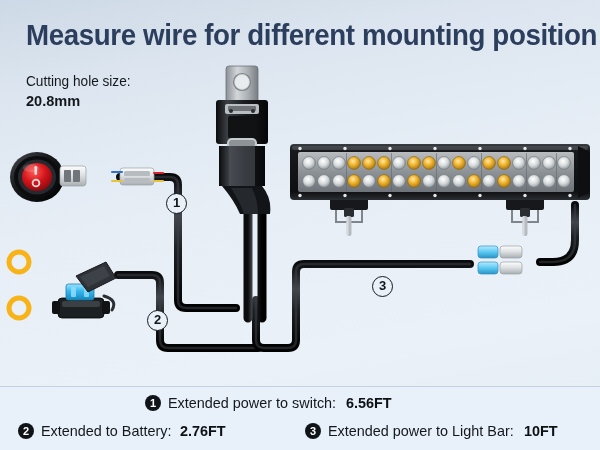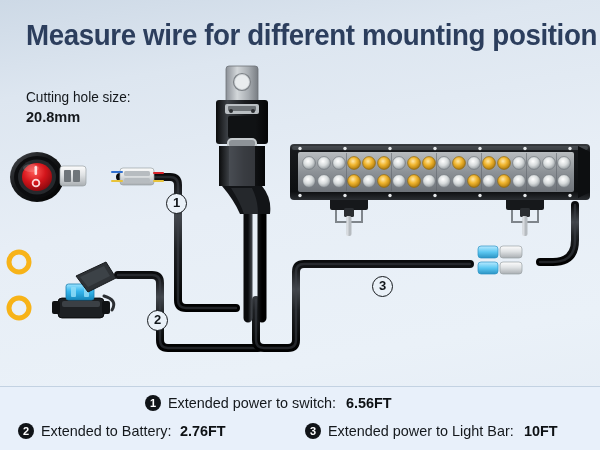--- a/index.html
+++ b/index.html
@@ -30,21 +30,21 @@
     color: #2c3e5d;
     transform: scaleX(0.955);
     transform-origin: left center;
     white-space: nowrap;
   }
 
   
   #note {
     position: absolute;
     left: 26px;
-    top: 88px;
+    top: 72px;
     color: #14181c;
   }
   #note .note-line1 {
     font-size: 14.5px;
     line-height: 19px;
     transform: scaleX(0.94);
     transform-origin: left center;
     white-space: nowrap;
   }
   #note .note-line2 {

